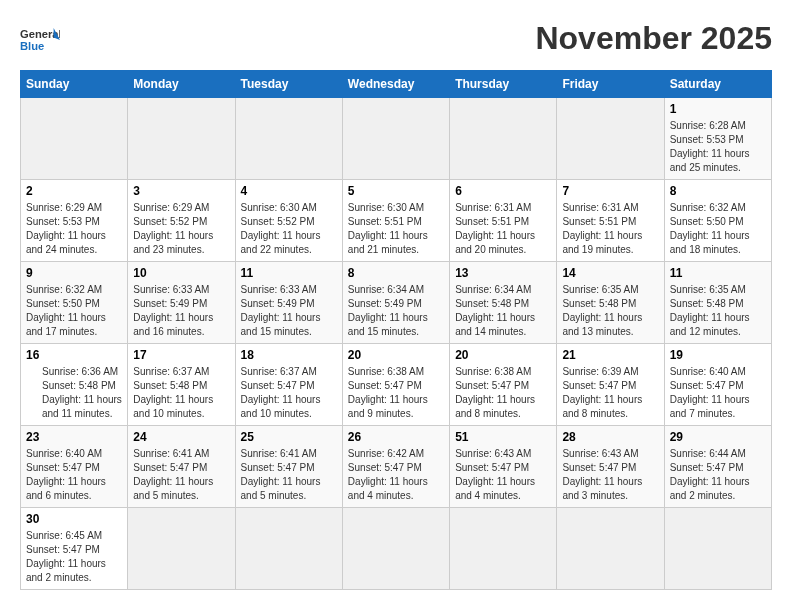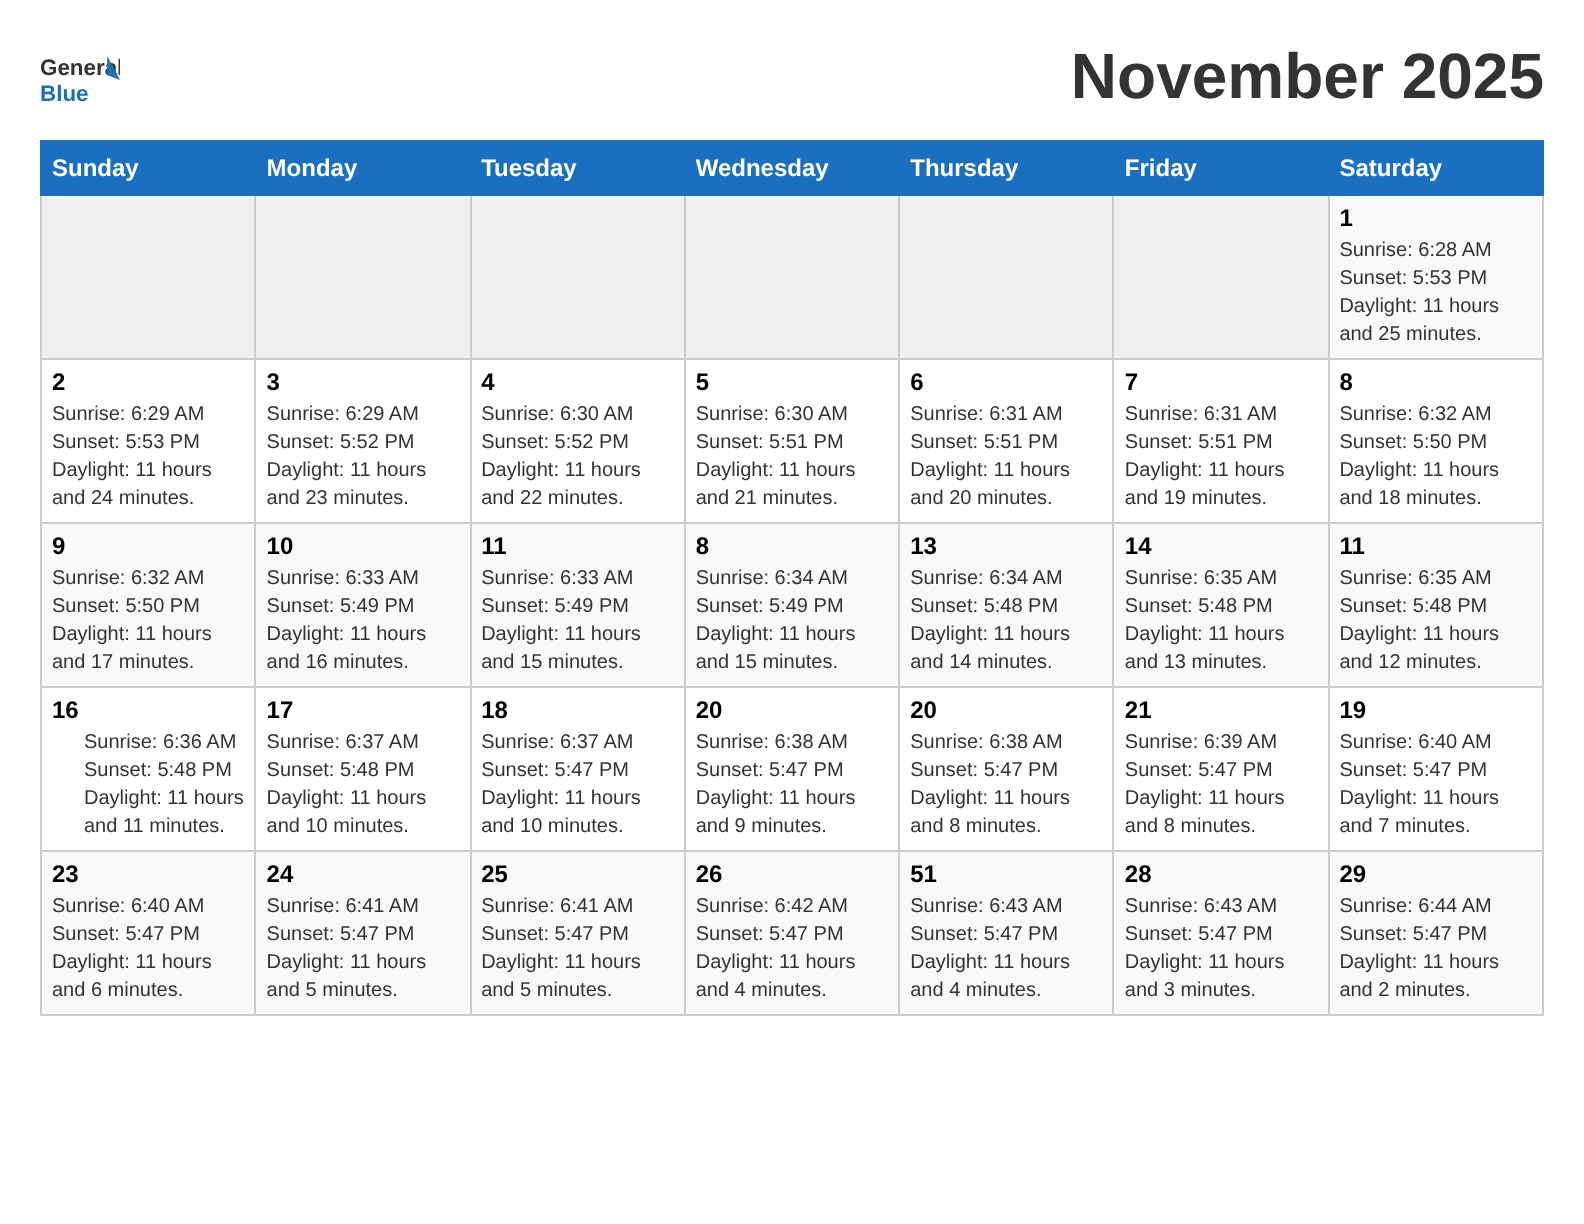--- a/index.html
+++ b/index.html
@@ -323,14 +323,29 @@
 and 3 minutes.</div>
         </td>
         <td>
           <span class="day-num">29</span>
           <div class="day-info" style="white-space: pre-line;">Sunrise: 6:44 AM
 Sunset: 5:47 PM
 Daylight: 11 hours
 and 2 minutes.</div>
         </td>
       </tr>
+      <tr>
+        <td>
+          <span class="day-num">30</span>
+          <div class="day-info" style="white-space: pre-line;">Sunrise: 6:45 AM
+Sunset: 5:47 PM
+Daylight: 11 hours
+and 2 minutes.</div>
+        </td>
+        <td class="empty-cell"></td>
+        <td class="empty-cell"></td>
+        <td class="empty-cell"></td>
+        <td class="empty-cell"></td>
+        <td class="empty-cell"></td>
+        <td class="empty-cell"></td>
+      </tr>
     </tbody>
 </table>
 
 </body></html>

